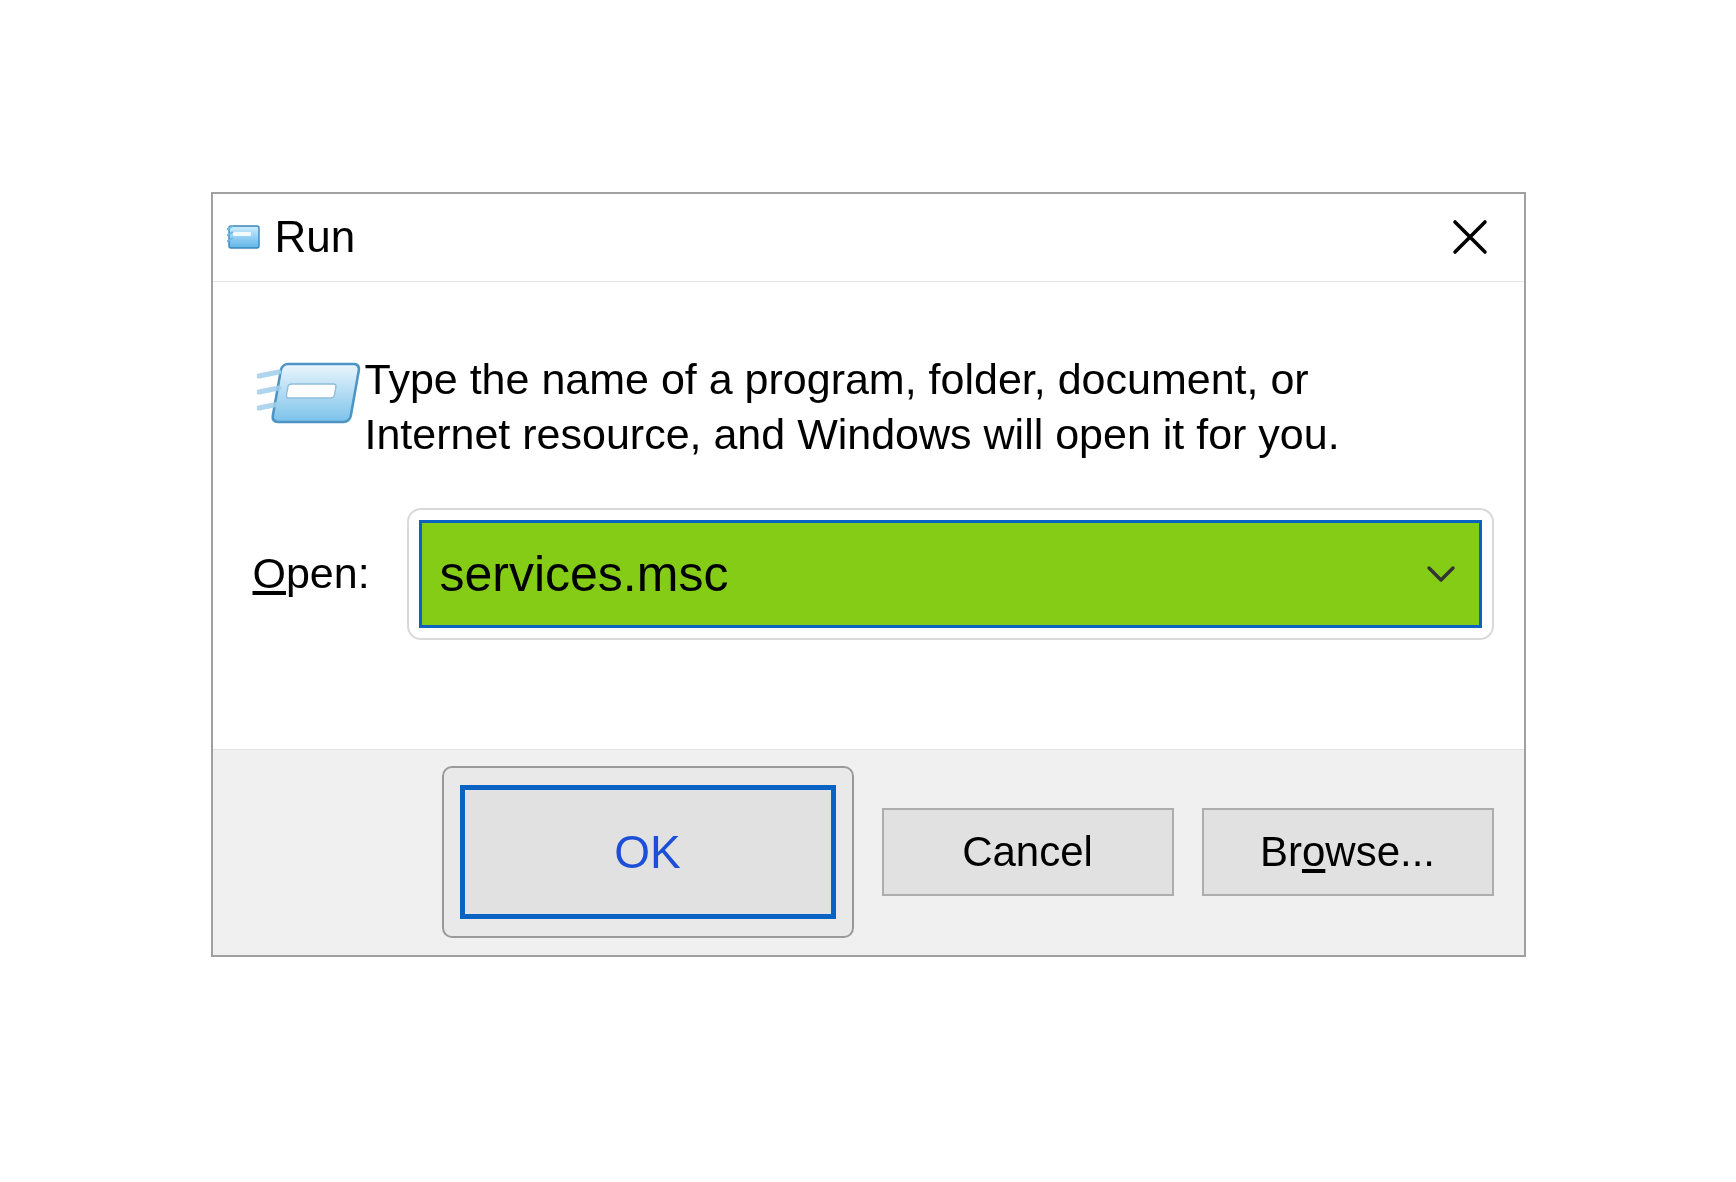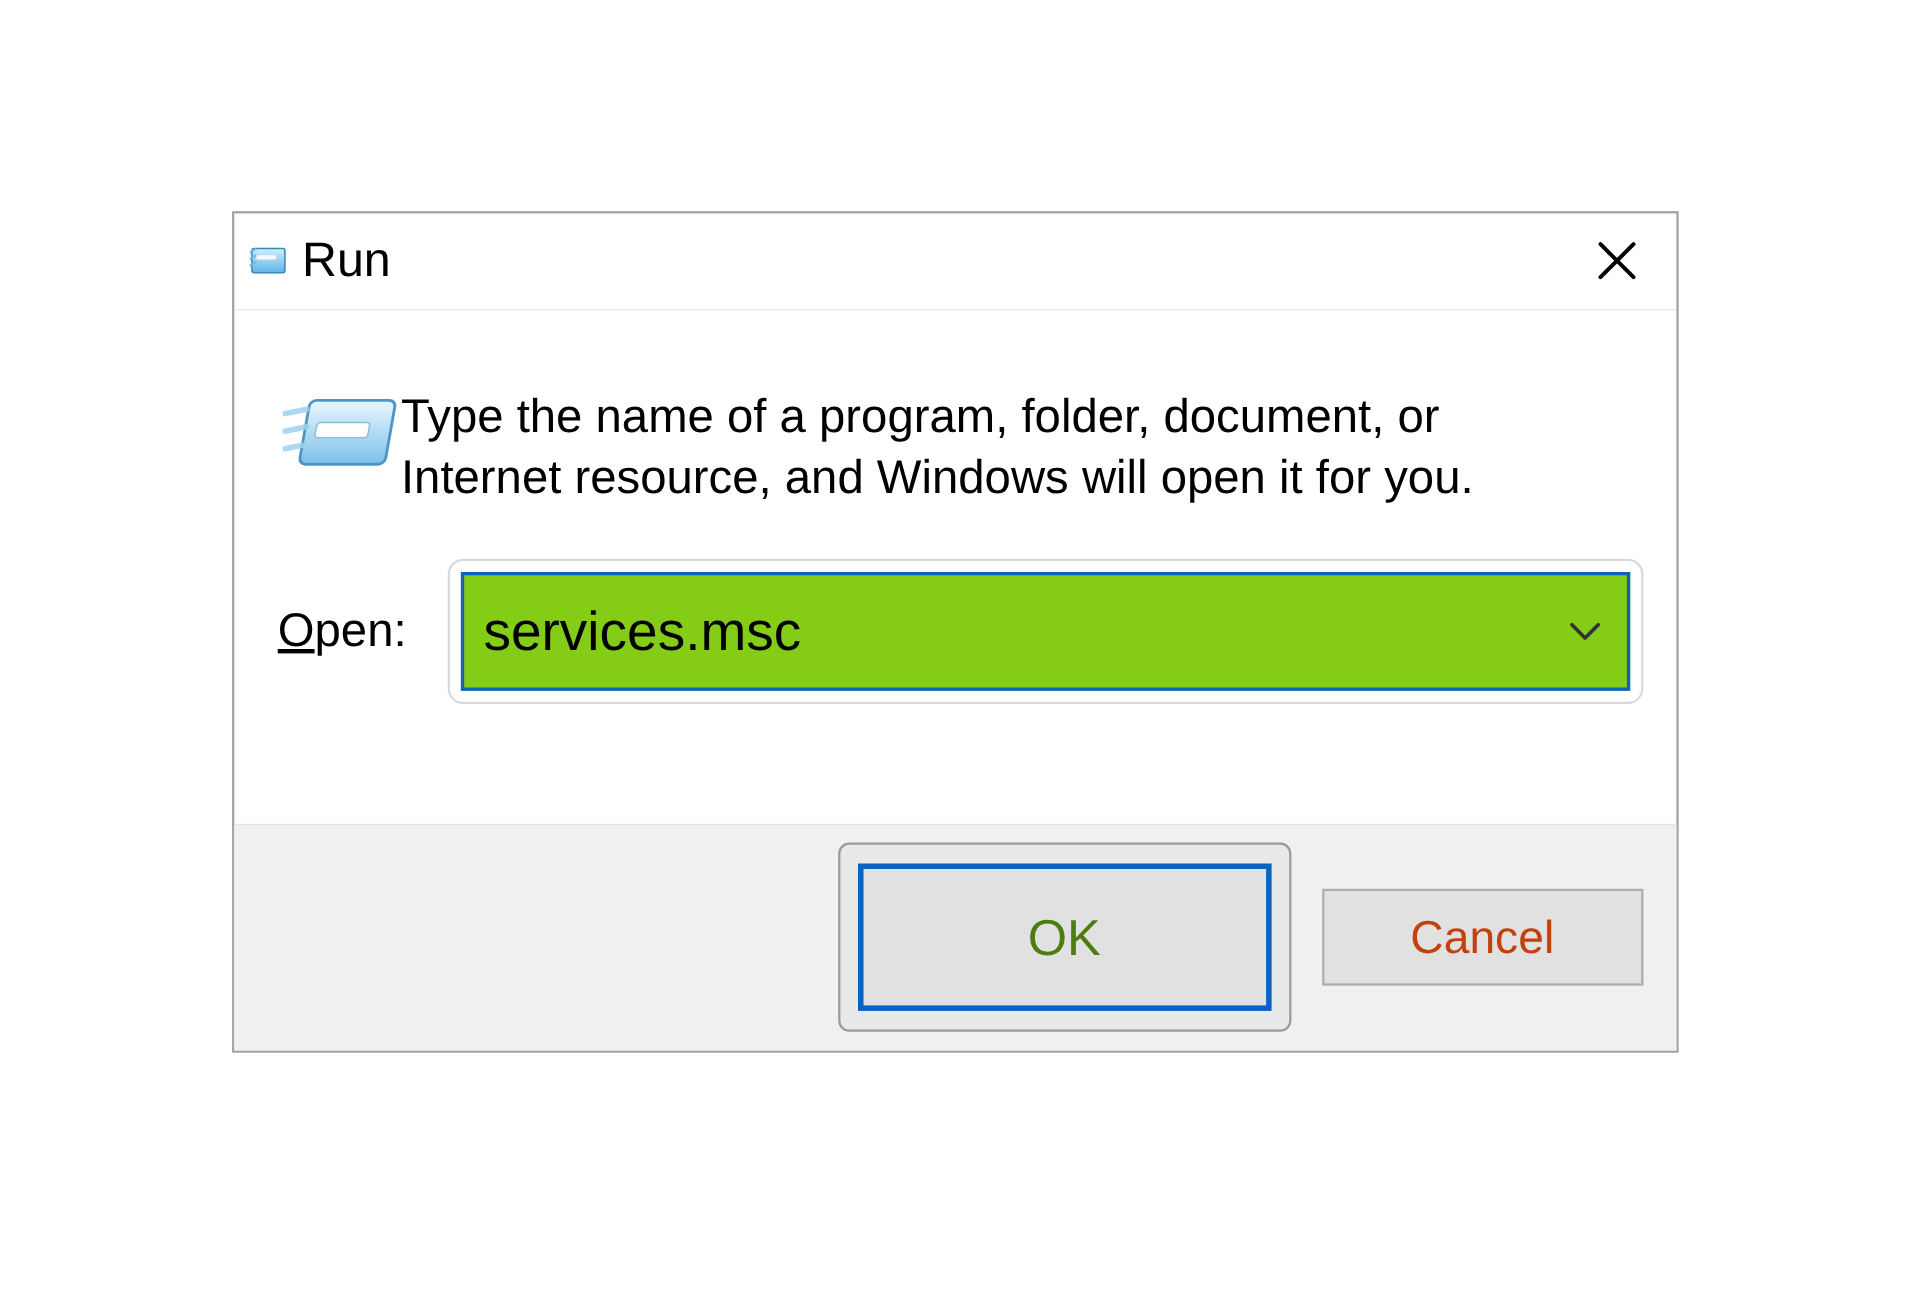--- a/index.html
+++ b/index.html
@@ -144,21 +144,21 @@
       justify-content: flex-end;
       gap: 28px;
       padding: 0 30px;
     }
     .btn {
       width: 292px;
       height: 88px;
       background: #e1e1e1;
       border: 2px solid #adadad;
       font-size: 42px;
-      color: #c2410c;
+      color: #000000;
       display: flex;
       align-items: center;
       justify-content: center;
       cursor: pointer;
       font-family: inherit;
     }
     .btn .ul { text-decoration: underline; }
     .btn-default-wrap {
       width: 412px;
       height: 172px;
@@ -168,21 +168,21 @@
       display: flex;
       align-items: center;
       justify-content: center;
     }
     .btn-default {
       width: 376px;
       height: 134px;
       border: 5px solid #0a63c2;
       background: #e1e1e1;
       font-size: 46px;
-      color: #4d7c0f;
+      color: #1d4ed8;
       display: flex;
       align-items: center;
       justify-content: center;
       cursor: pointer;
       font-family: inherit;
     }
   </style>
 </head>
 <body>
 
@@ -248,16 +248,21 @@
           </div>
         </div>
       </div>
     </div>
 
     <div class="footer">
       <div class="btn-default-wrap">
         <button class="btn-default">OK</button>
       </div>
       <button class="btn">Cancel</button>
+      <button class="btn">
+          <span>Br</span>
+          <span class="ul">o</span>
+          <span>wse...</span>
+        </button>
     </div>
 
   </div>
 </div>
 
 </body></html>

